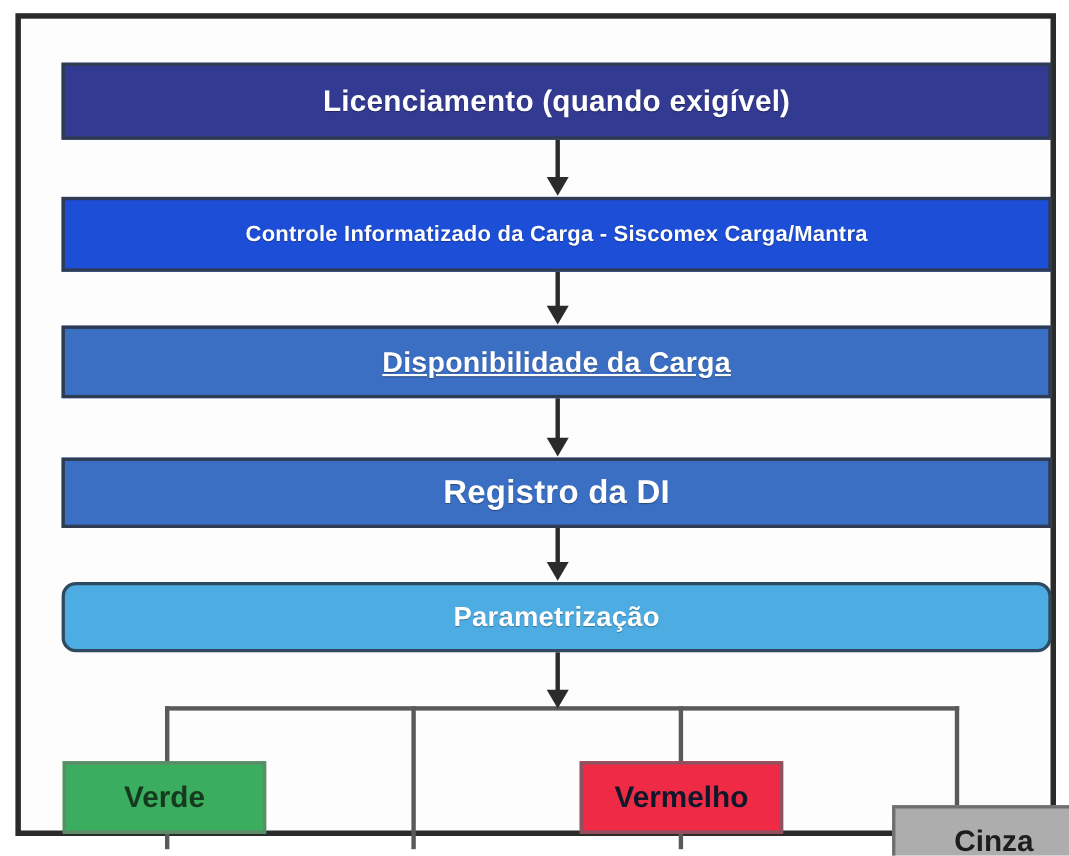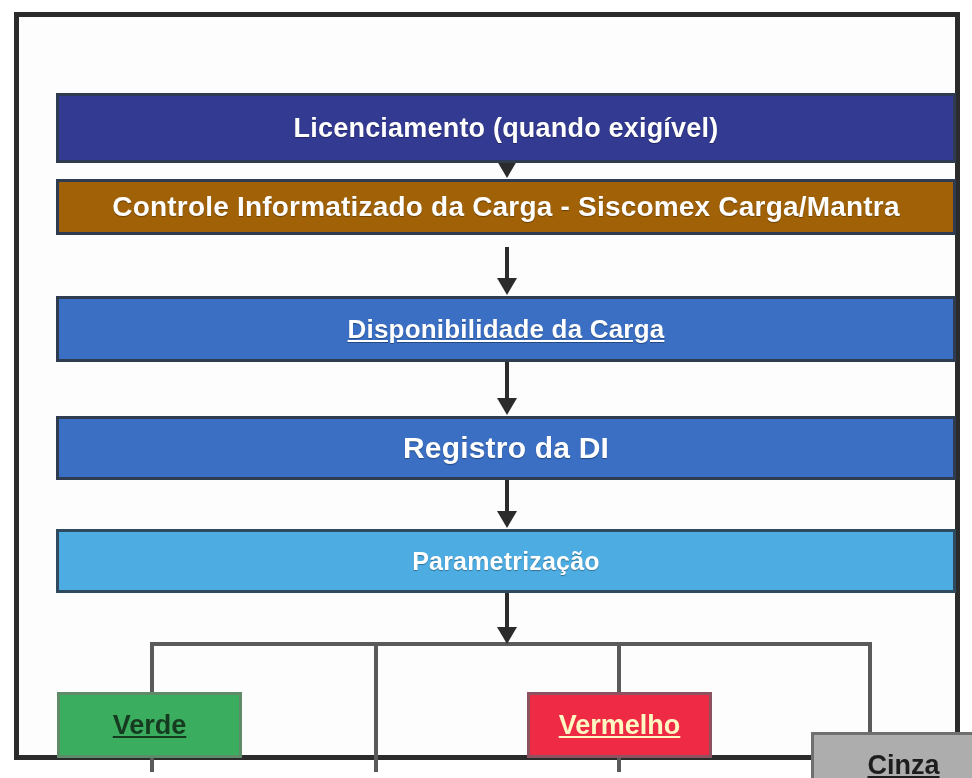--- a/index.html
+++ b/index.html
@@ -39,25 +39,25 @@
     align-items: center;
     justify-content: center;
     text-align: center;
     color: #ffffff;
     font-weight: bold;
     letter-spacing: 0.2px;
     text-shadow: 0 1px 1px rgba(0,0,0,0.35);
     z-index: 4;
   }
 
-  #box-licenciamento   { top: 40px;  height: 70px; background: #333a92; font-size: 27px; margin-top: 36px; }
-  #box-controle        { top: 162px; height: 56px; background: #a16207; font-size: 28px; }
+  #box-licenciamento   { top: 40px;  height: 70px; background: #333a92; font-size: 27px; }
+  #box-controle        { top: 162px; height: 68px; background: #1d4ed8; font-size: 20px; }
   #box-disponibilidade { top: 279px; height: 66px; background: #3a6fc4; font-size: 26px; text-decoration: underline; }
   #box-registro        { top: 399px; height: 64px; background: #3a6fc4; font-size: 30px; }
-  #box-parametrizacao  { top: 512px; height: 64px; background: #4dade3; font-size: 25px; border-color: #2f4a5e; }
+  #box-parametrizacao  { top: 512px; height: 64px; background: #4dade3; font-size: 25px; border-color: #2f4a5e; border-radius: 13px; }
 
   
   .arrow {
     position: absolute;
     left: 483px;
     width: 10px;
     z-index: 3;
   }
   .arrow .shaft {
     position: absolute;
@@ -125,33 +125,32 @@
     height: 66px;
     box-sizing: border-box;
     border: 3px solid #6f6f6f;
     display: flex;
     align-items: center;
     justify-content: center;
     text-align: center;
     font-weight: bold;
     font-size: 27px;
     z-index: 5;
-    text-decoration: underline;
   }
   #chan-verde {
     left: 38px; width: 185px;
     background: #3bad5f; border-color: #5e8c68; color: #163a1f;
   }
   #chan-amarelo {
     left: 263px; width: 185px;
     background: #fbe802; border-color: #8c8518; color: #3a3403;
   }
   #chan-vermelho {
     left: 508px; width: 185px;
-    background: #ef2a44; border-color: #8e5160; color: #fef9c3;
+    background: #ef2a44; border-color: #8e5160; color: #0f172a;
   }
   #chan-cinza {
     left: 792px; width: 185px;
     background: #adadad; border-color: #6f6f6f; color: #1d1d1d; margin-top: 40px;
   }
 </style>
 </head>
 <body>
 
 <div id="canvas">

